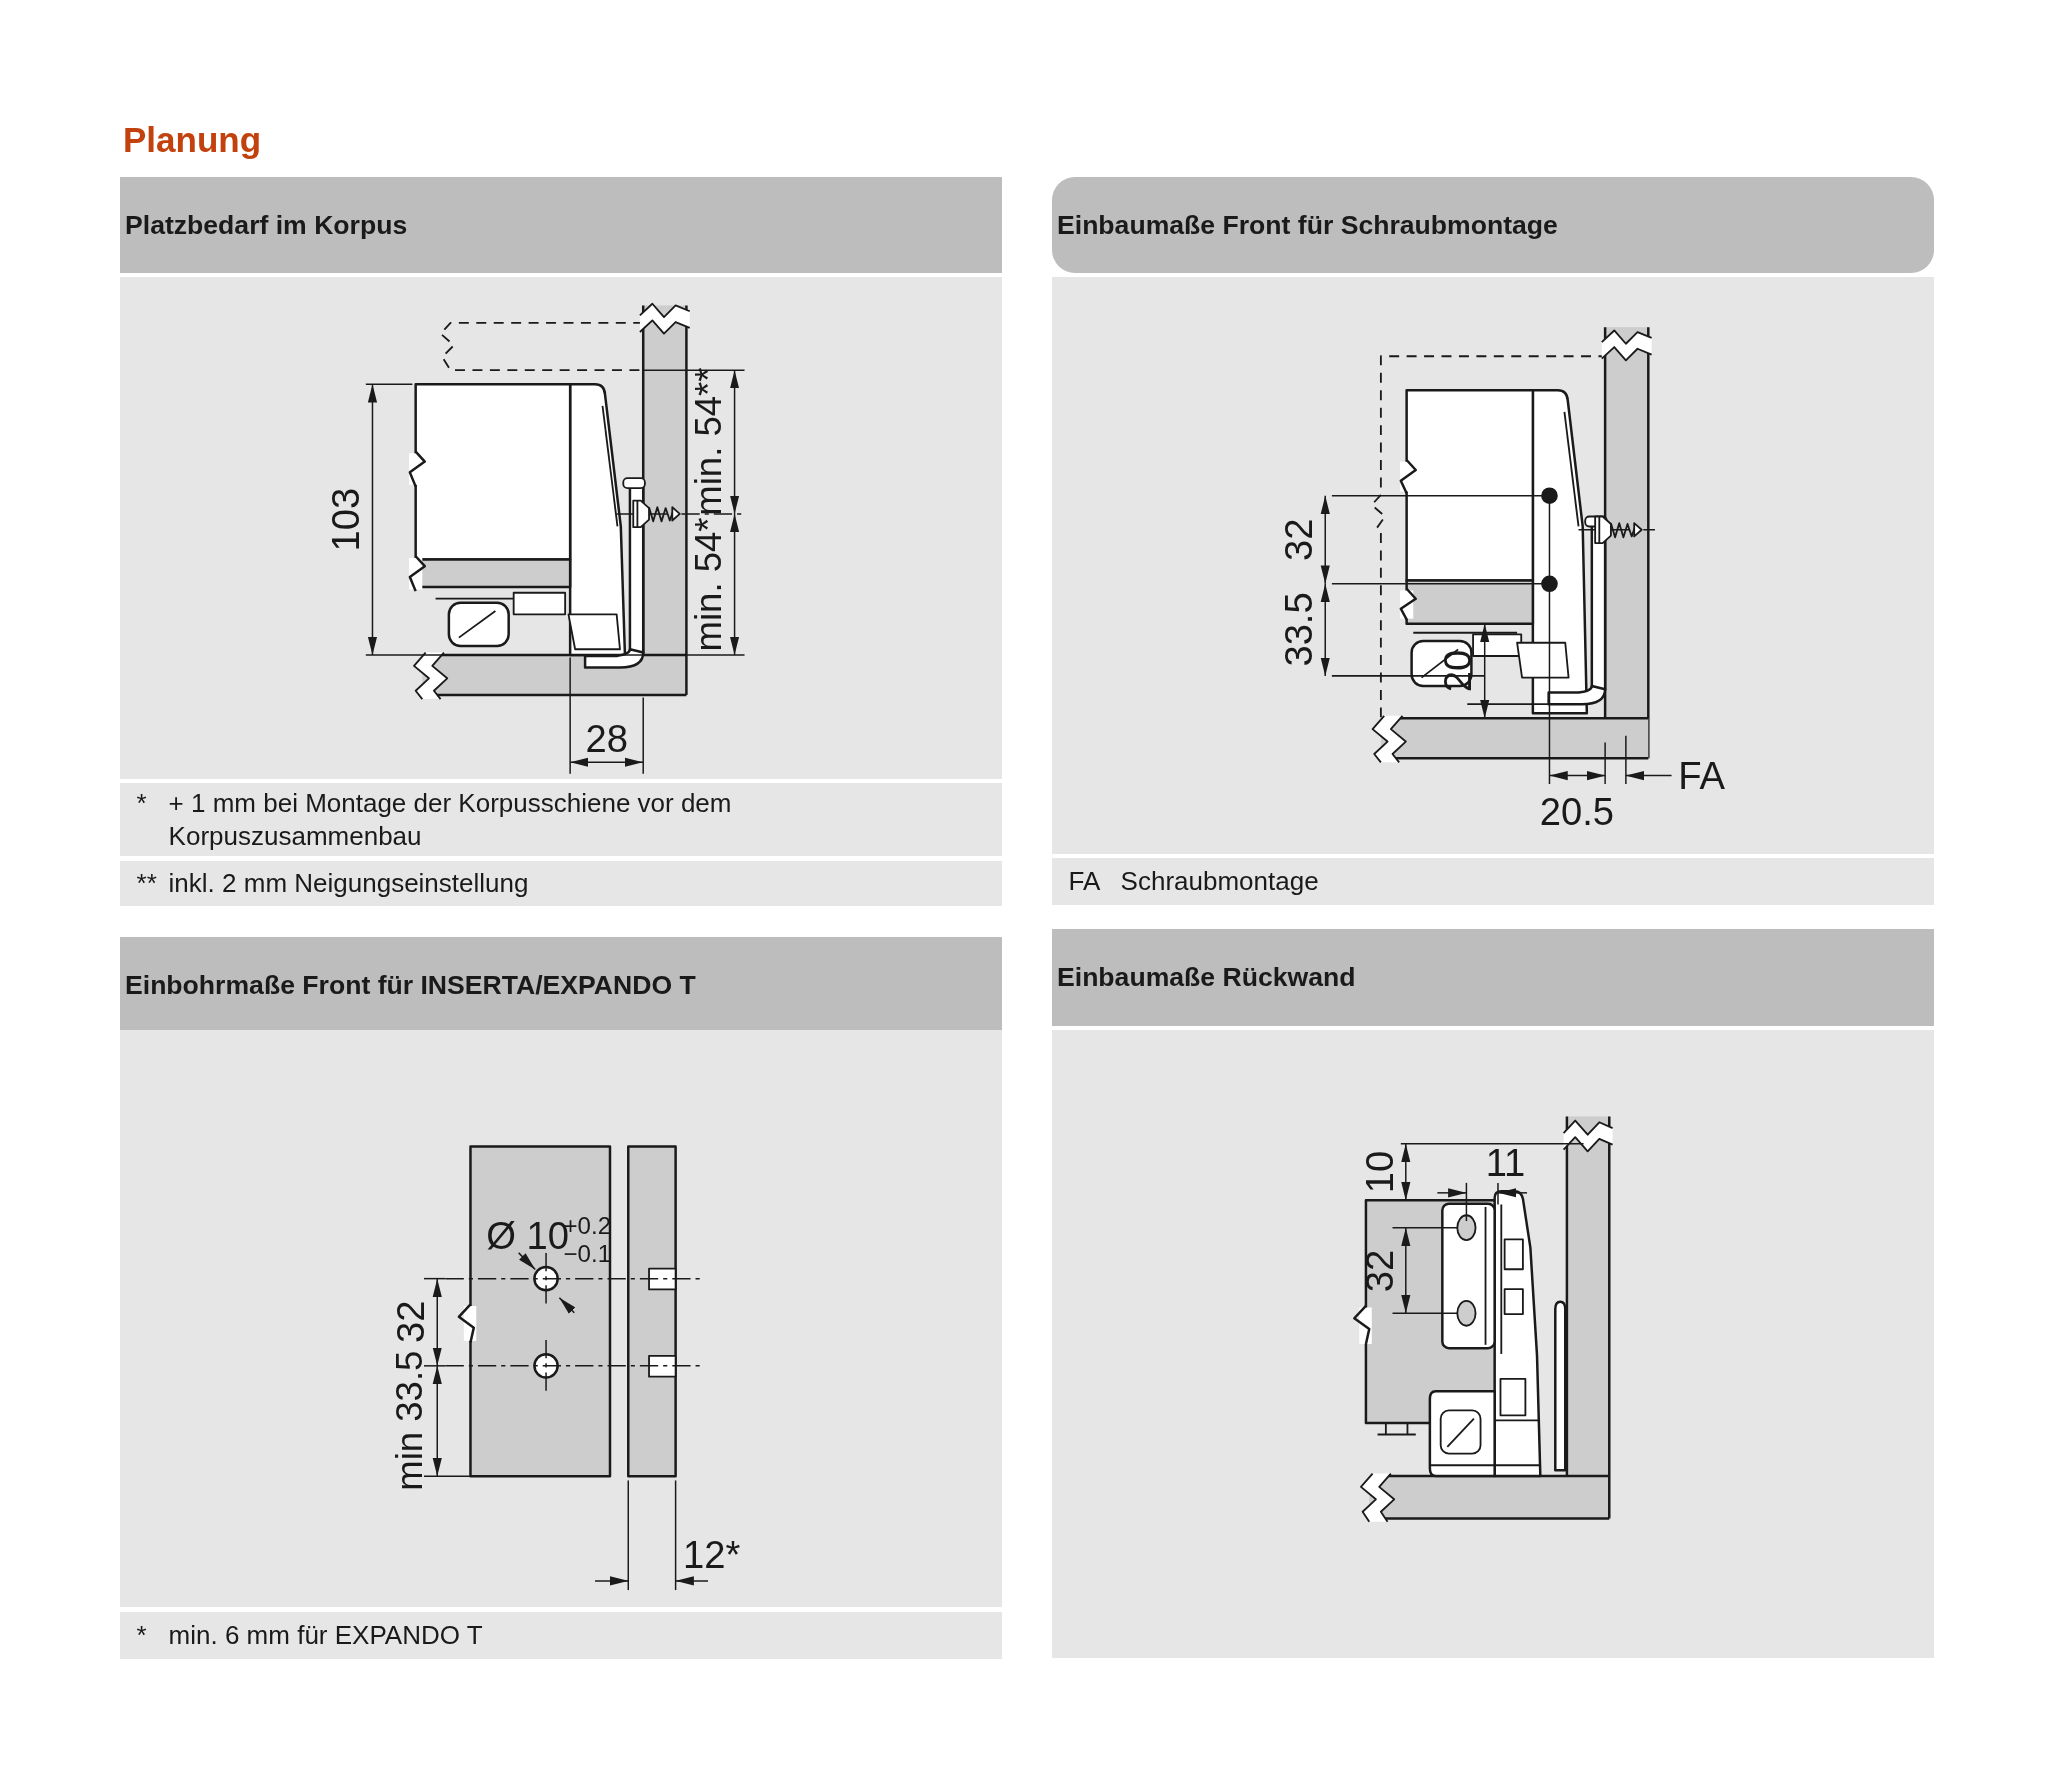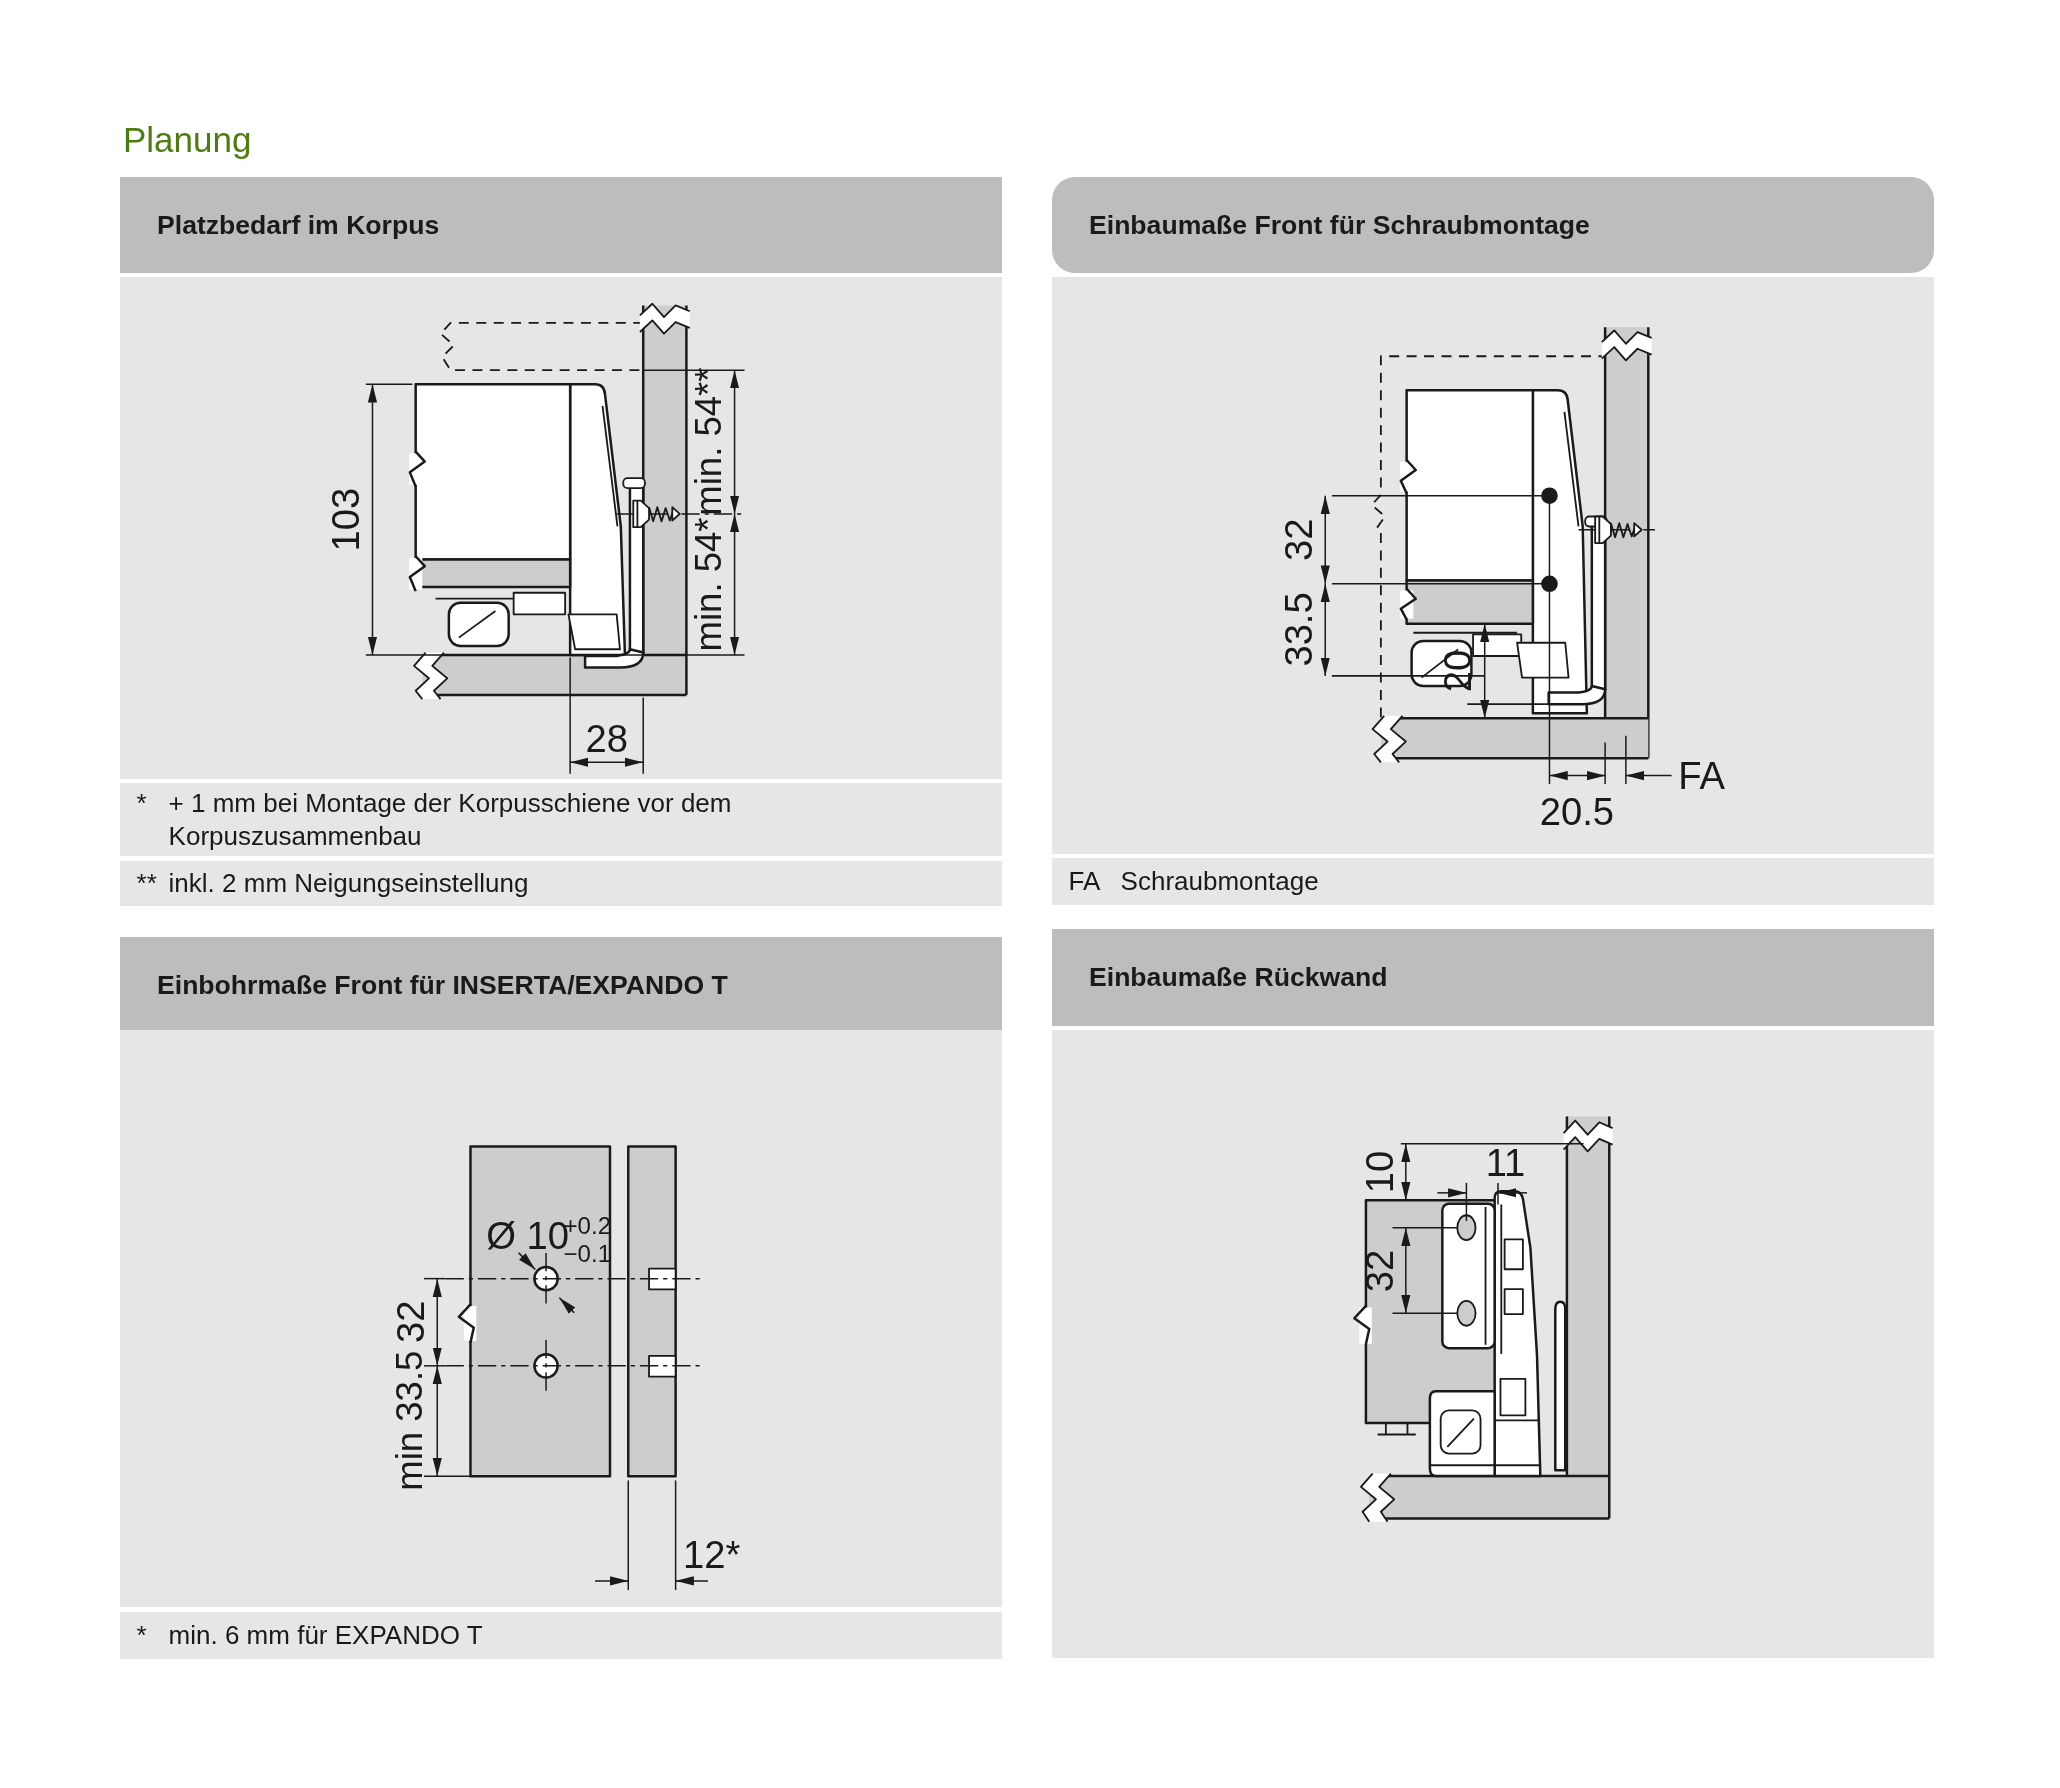--- a/index.html
+++ b/index.html
@@ -1,20 +1,20 @@
 <!DOCTYPE html>
 <html style="font-size:13.3px"><head>
 <meta charset="utf-8">
 <style>
   html,body{margin:0;padding:0;background:#ffffff;}
   #page{position:relative;width:2060px;height:1789px;background:#ffffff;overflow:hidden;
         font-family:"Liberation Sans",sans-serif;color:#1a1a1a;}
-  .page-title{position:absolute;left:123px;top:120px;font-size:35px;font-weight:normal;color:#4d7c0f;}
+  .page-title{position:absolute;left:123px;top:120px;font-size:35px;font-weight:bold;color:#c2410c;}
   .panel-header{position:absolute;width:882px;height:96px;background:#bdbdbd;
-        display:flex;align-items:center;box-sizing:border-box;padding-left:37px;
+        display:flex;align-items:center;box-sizing:border-box;padding-left:5px;
         font-size:26.6px;font-weight:bold;}
   .canvas{position:absolute;width:882px;background:#e6e6e6;}
   .canvas svg{display:block;}
   .fnrow{position:absolute;width:882px;background:#e6e6e6;box-sizing:border-box;
         display:flex;font-size:26px;line-height:33px;padding-left:16.6px;align-items:center;}
   .fnrow.topalign{align-items:flex-start;padding-top:4.2px;}
   .fnmark{flex:0 0 32px;}
   .fnmark.wide{flex:0 0 52px;}
   svg text{font-family:"Liberation Sans",sans-serif;fill:#1a1a1a;}
   .dimtx{font-size:46px;}

